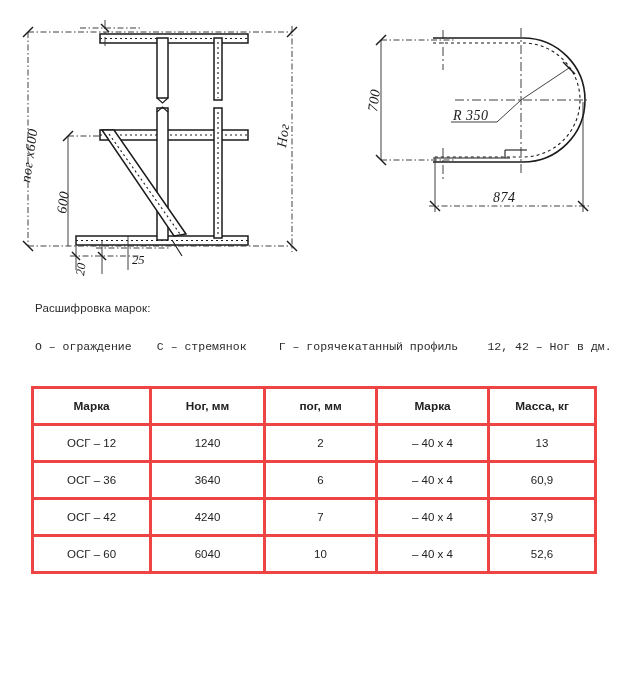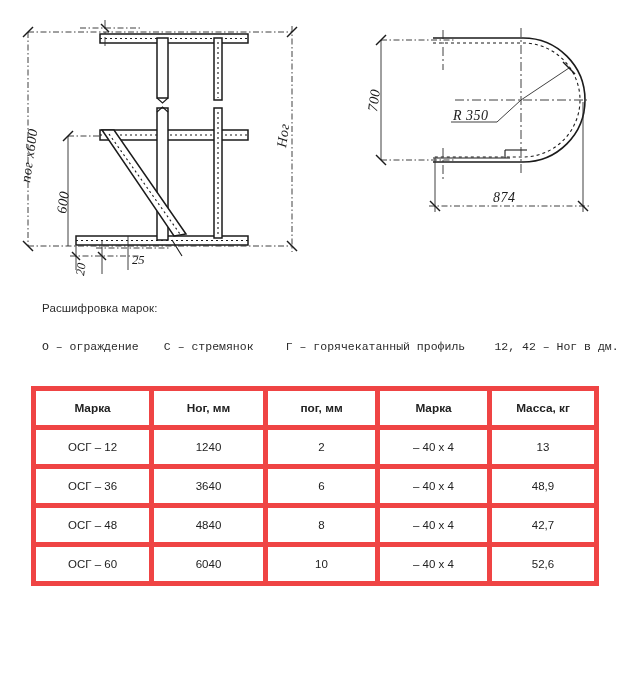--- a/index.html
+++ b/index.html
@@ -43,21 +43,21 @@
   .hlabel-sm {
     font-family: "Liberation Serif", serif;
     font-style: italic;
     font-size: 12.5px;
     fill: #1b1b1b;
   }
 
   
   #legend {
     position: absolute;
-    left: 7px; top: 292px;
+    left: 0; top: 292px;
     width: 603px;
   }
   .legend-title {
     font-size: 11.5px;
     color: #2c2c2c;
     margin: 0 0 0 35px;
     padding-top: 10px;
     letter-spacing: 0.1px;
   }
   .legend-row {
@@ -77,21 +77,21 @@
     left: 31px;
     top: 386px;
     width: 563px;
   }
   table.spec {
     border-collapse: collapse;
     width: 563px;
     table-layout: fixed;
   }
   table.spec th, table.spec td {
-    border: 5px solid #ef4444;
+    border: 3px solid #ef4444;
     text-align: center;
     font-size: 11.5px;
     color: #222;
     height: 34px;
     padding: 0;
     vertical-align: middle;
   }
   table.spec th {
     font-weight: bold;
     font-size: 11.8px;
@@ -277,28 +277,28 @@
           <td>1240</td>
           <td>2</td>
           <td>– 40 х 4</td>
           <td>13</td>
         </tr>
         <tr>
           <td>ОСГ – 36</td>
           <td>3640</td>
           <td>6</td>
           <td>– 40 х 4</td>
-          <td>48,9</td>
+          <td>60,9</td>
         </tr>
         <tr>
-          <td>ОСГ – 48</td>
-          <td>4840</td>
-          <td>8</td>
+          <td>ОСГ – 42</td>
+          <td>4240</td>
+          <td>7</td>
           <td>– 40 х 4</td>
-          <td>42,7</td>
+          <td>37,9</td>
         </tr>
         <tr>
           <td>ОСГ – 60</td>
           <td>6040</td>
           <td>10</td>
           <td>– 40 х 4</td>
           <td>52,6</td>
         </tr>
       </tbody>
   </table>

